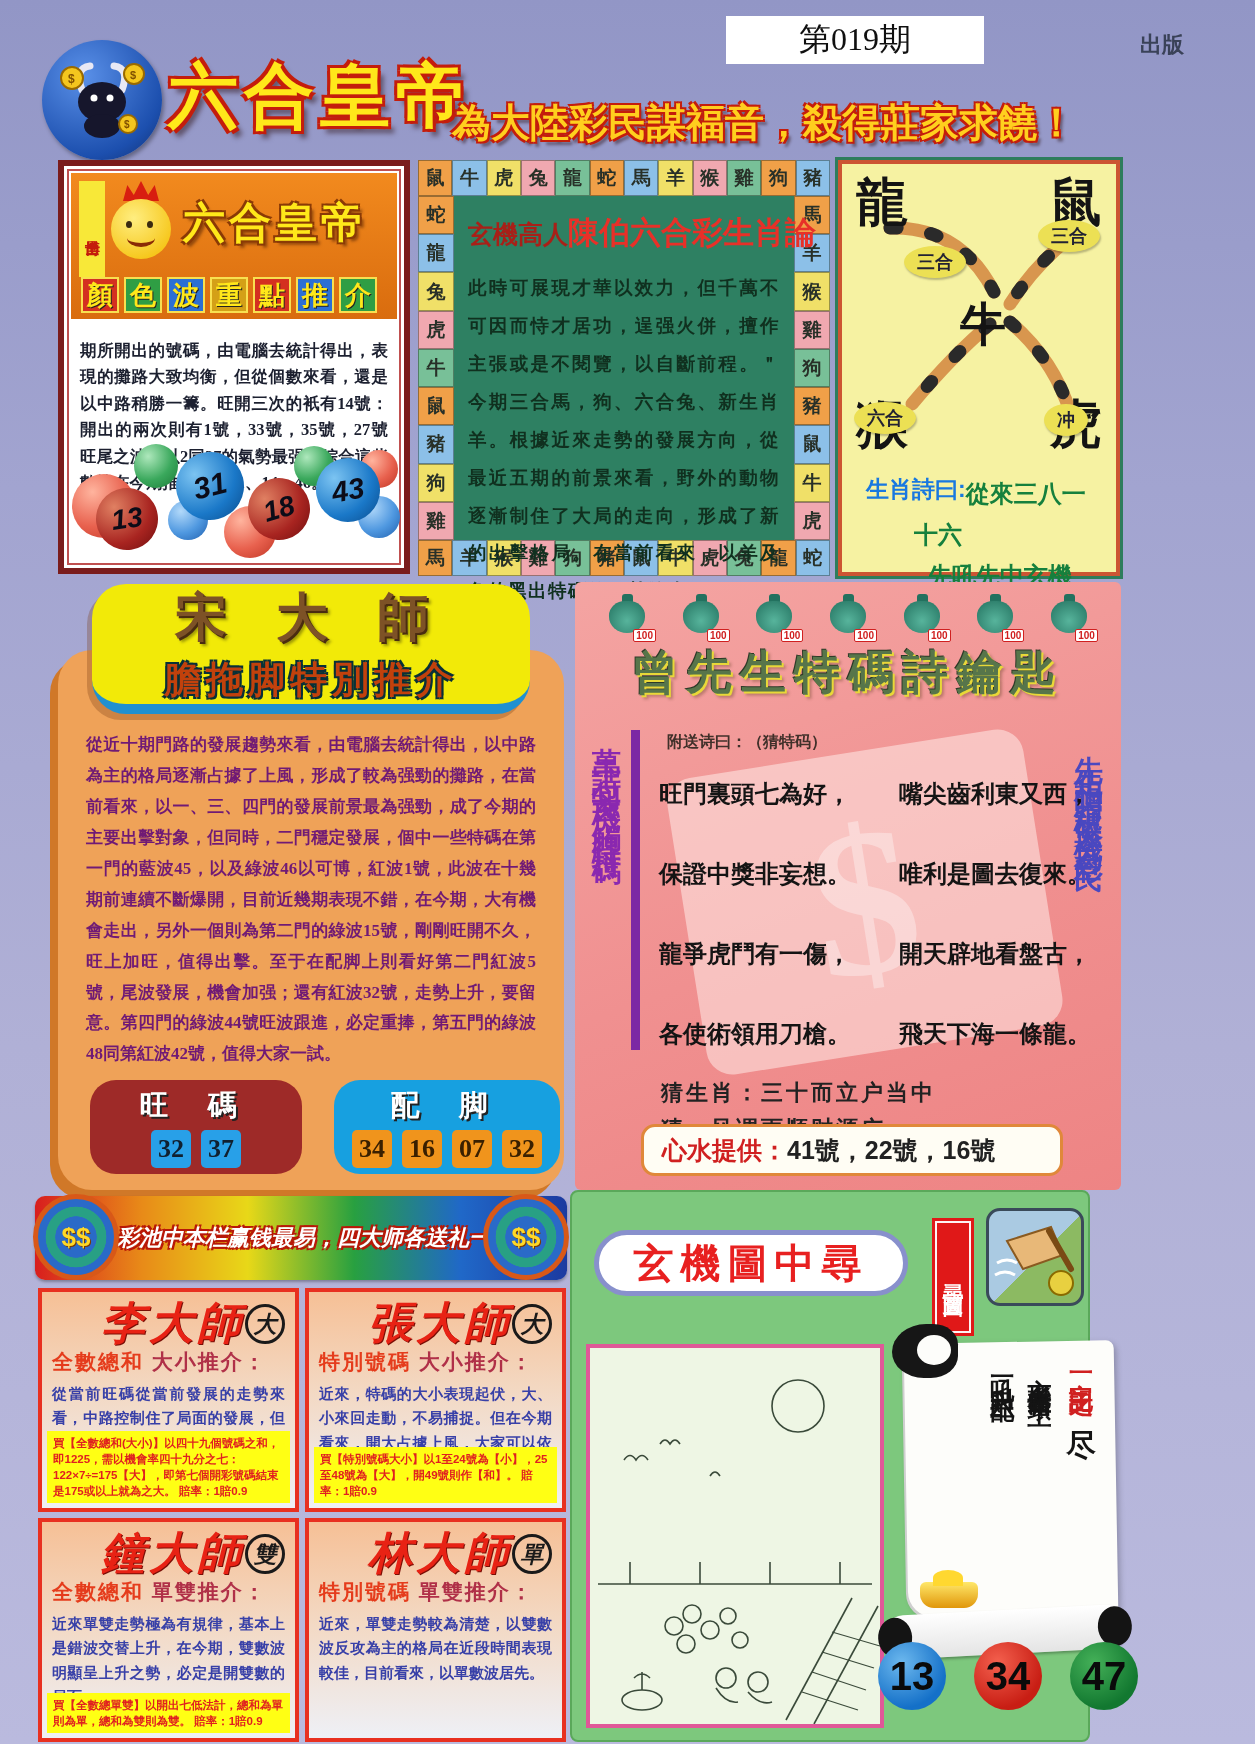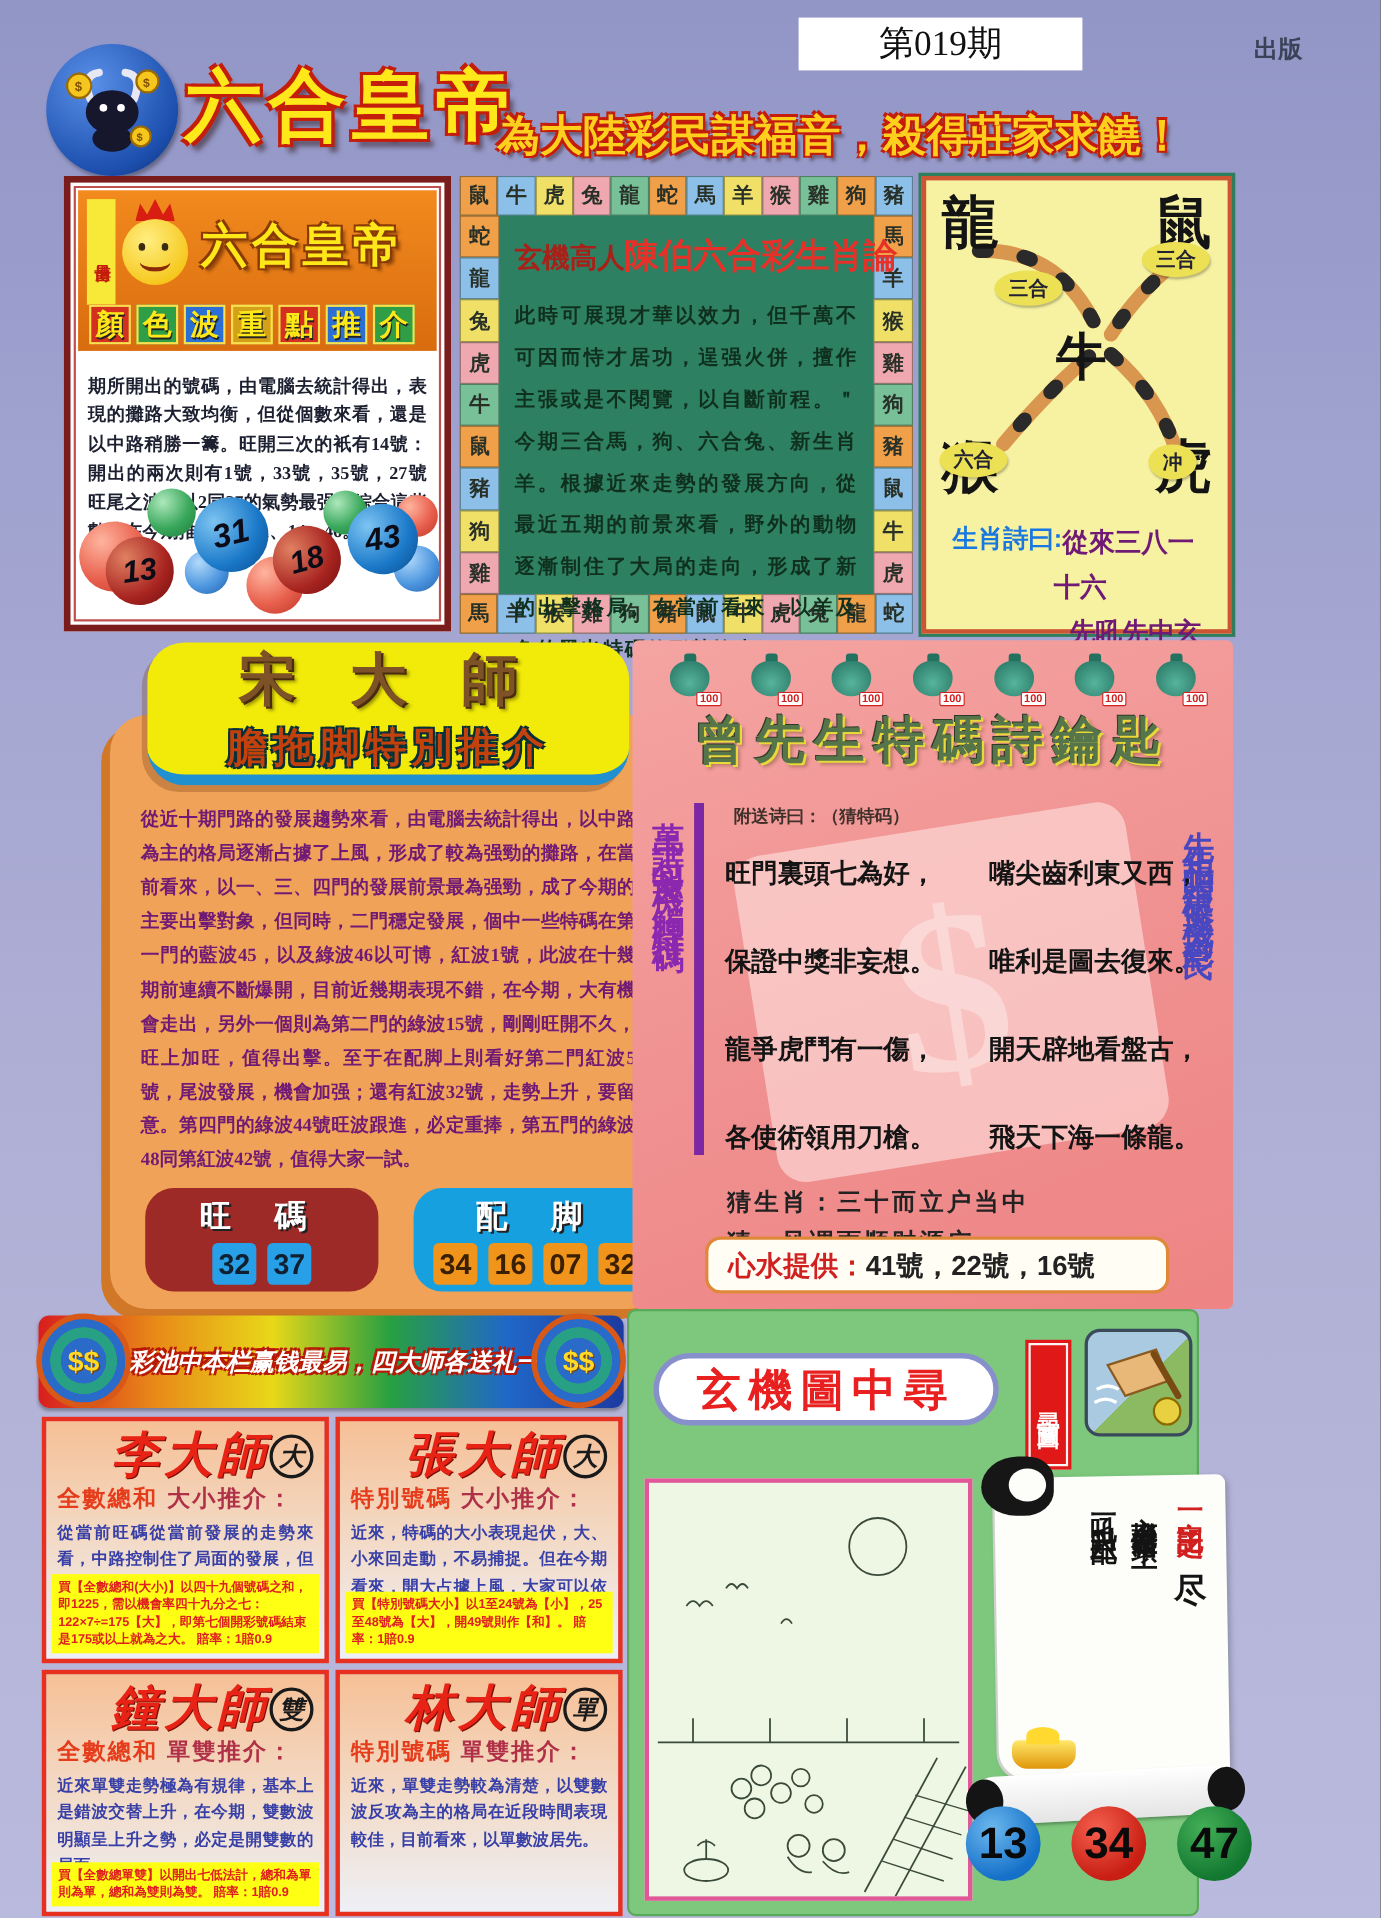--- a/index.html
+++ b/index.html
@@ -84,27 +84,27 @@
   .panelC { left:838px; top:160px; width:282px; height:416px; background:#f6f2a2;
     border:4px solid #cc5533; box-shadow:0 0 0 3px #2e7d5c; }
   .corner { position:absolute; font-size:52px; font-weight:bold; color:#141414;
     font-family:"Liberation Serif",serif; }
   .center-char { position:absolute; left:118px; top:130px; font-size:46px; font-weight:bold;
     color:#141414; font-family:"Liberation Serif",serif; }
   .pill { position:absolute; background:#ece054; border-radius:50%; padding:4px 13px;
     font-size:18px; font-weight:bold; color:#223; box-shadow:1px 2px 2px rgba(0,0,0,.25); }
   .panelC-poem { position:absolute; left:0; right:0; bottom:0; height:108px; padding:10px 24px; }
   .poem-label { float:left; font-size:23px; font-weight:bold; color:#1878e0; }
-  .poem-lines { margin-left:92px; font-family:"Liberation Serif",serif; font-size:24px;
-    font-weight:bold; color:#701a75; line-height:1.7; }
+  .poem-lines { margin-left:48px; font-family:"Liberation Serif",serif; font-size:24px;
+    font-weight:bold; color:#15803d; line-height:1.7; }
   .poem-lines div:nth-child(2){ margin-left:14px; }
 
   
   .panelD { left:58px; top:650px; width:506px; height:540px; background:#efa258;
-    border-radius:34px; box-shadow:-8px 9px 0 #d07828;margin-left:42px; }
+    border-radius:34px; box-shadow:-8px 9px 0 #d07828; }
   .panelD-head { position:absolute; left:34px; top:-66px; width:438px; height:130px;
     background:#f2ea08; border-radius:34px; border-bottom:10px solid #2090d0;
     display:flex; flex-direction:column; align-items:center; justify-content:center;
     box-shadow:-5px 6px 0 rgba(120,60,20,.3); }
   .song-title { font-size:52px; font-weight:bold; color:#7d5226; letter-spacing:18px;
     font-family:"Liberation Serif",serif;
     text-shadow:2px 2px 0 #4a2c10, 4px 4px 3px rgba(0,0,0,.35); }
   .song-sub { font-size:37px; font-weight:bold; color:#c2410c; letter-spacing:5px; margin-top:2px;
     text-shadow:2px 2px 0 #083038,-2px -2px 0 #083038,2px -2px 0 #083038,-2px 2px 0 #083038; }
   .panelD-body { padding:80px 28px 0; font-size:17px; font-weight:bold; color:#701a75;
@@ -112,21 +112,21 @@
   .hot-box { position:absolute; left:32px; bottom:16px; width:212px; height:94px;
     background:#9e2a28; border-radius:26px; display:flex; flex-direction:column;
     align-items:center; justify-content:center; gap:4px; }
   .leg-box { position:absolute; left:276px; bottom:16px; width:226px; height:94px;
     background:#17a0e0; border-radius:26px; display:flex; flex-direction:column;
     align-items:center; justify-content:center; gap:4px; }
   .box-label { font-size:29px; font-weight:bold; color:#fff; letter-spacing:16px;
     text-shadow:2px 2px 0 #222; font-family:"Liberation Serif",serif; }
   .numrow { display:flex; gap:10px; }
   .numtile { width:40px; height:38px; display:flex; align-items:center; justify-content:center;
-    font-size:26px; font-weight:bold; color:#102030; border-radius:5px; }
+    font-size:26px; font-weight:bold; color:#102030; border-radius:5px;font-family:Liberation Serif, serif; }
   .numtile.blue { background:#28a0e8; }
   .numtile.orange { background:#f0941c; color:#3a2000; }
 
   
   .panelE { left:575px; top:582px; width:546px; height:608px; border-radius:6px;
     background:linear-gradient(160deg,#f4a4a2 0%, #f09090 55%, #ee8484 100%); overflow:hidden; }
   .watermark { position:absolute; left:110px; top:170px; width:360px; height:300px;
     background:rgba(255,235,232,.55); border-radius:26px; transform:rotate(-9deg);
     display:flex; align-items:center; justify-content:center; font-size:210px; font-weight:bold;
     color:rgba(255,255,255,.35); font-family:"Liberation Serif",serif; }

